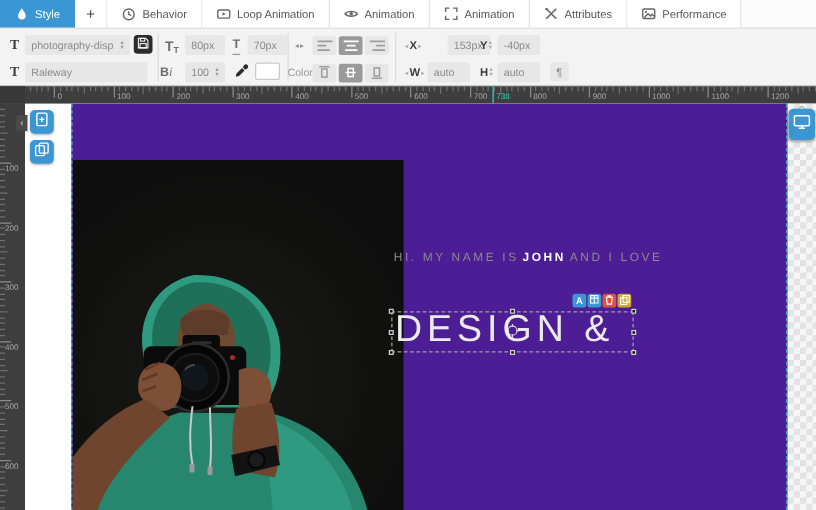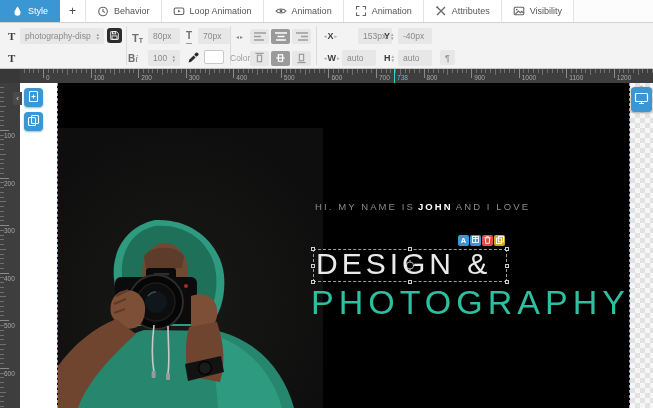--- a/index.html
+++ b/index.html
@@ -59,21 +59,21 @@
   .vtick.mid { width:6px; } .vtick.maj { width:9px; background:#8a8a8a; }
   .vlab { position:absolute; left:4px; font-size:6.5px; color:#a8a8a8; }
   .corner { position:absolute; top:69px; left:0; width:20px; height:14px; background:#383838; }
 
   
   .canvas { position:absolute; top:83px; left:20px; right:0; bottom:0; background:#fff; }
   .checker { position:absolute; right:0; top:0; bottom:0; width:23px; background-color:#f6f6f6;
     background-image:linear-gradient(45deg,#e2e2e2 25%,transparent 25%,transparent 75%,#e2e2e2 75%),
                      linear-gradient(45deg,#e2e2e2 25%,transparent 25%,transparent 75%,#e2e2e2 75%);
     background-size:10px 10px; background-position:0 0,5px 5px; }
-  .slide { position:absolute; left:37px; top:0; width:573px; bottom:0; background:#000000;
+  .slide { position:absolute; left:37px; top:0; width:573px; bottom:0; background:#4c1d95;
            border-left:1px dashed #3ed2cb; border-right:1px dashed #3ed2cb; }
   .photo { position:absolute; left:0; bottom:0; width:265px; height:280px; }
 
   .intro { position:absolute; left:257px; top:118px; font-size:9.5px; letter-spacing:2.1px;
            color:#8a8a8a; white-space:nowrap; }
   .intro b { color:#fff; font-weight:bold; margin:0 3px; }
 
   .sel-tools { position:absolute; left:400px; top:152px; display:flex; gap:1px; }
   .sel-tool { width:11px; height:11px; border-radius:2px; display:flex; align-items:center;
               justify-content:center; color:#fff; font-size:7.5px; font-weight:bold; }
@@ -171,21 +171,21 @@
       <span>Attributes</span>
     </div>
     <div class="tab">
       <span class="ic">
         <svg width="12" height="12" viewBox="0 0 12 12" fill="none" stroke="#666" stroke-width="1.1">
             <rect x="1.2" y="2.2" width="9.6" height="7.6" rx="1"></rect>
             <circle cx="3.8" cy="4.6" r="0.9" fill="#666" stroke="none"></circle>
             <path d="M2.5 9 L5.5 6 L7.3 7.8 L8.7 6.4 L10.5 8.2"></path>
           </svg>
       </span>
-      <span>Visibility</span>
+      <span>Performance</span>
     </div>
   </div>
 
   <div class="toolbar">
     <div class="divider" style="left:126px"></div>
     <div class="divider" style="left:230px"></div>
     <div class="divider" style="left:316px"></div>
 
     <div class="tb row2" style="left:8px">
       <span class="tlabel">T</span>
@@ -253,20 +253,23 @@
           <span>▴</span>
           <span>▾</span>
         </span>
     </div>
     <div class="tb row2 field" style="left:398px;width:34px">
       <span>-40px</span>
     </div>
 
     <div class="tb row3" style="left:8px">
       <span class="tlabel">T</span>
+    </div>
+    <div class="tb row3 field" style="left:20px;width:98px">
+      <span>Raleway</span>
     </div>
     <div class="tb row3 bi" style="left:128px">
       <span>B</span>
         <span class="it">i</span>
     </div>
     <div class="tb row3 field" style="left:148px;width:32px">
       <span>100</span>
       <span class="stepcol">
         <span>▴</span>
           <span>▾</span>
@@ -654,21 +657,20 @@
         <span class="handle h-bm"></span>
         <span class="handle h-br"></span>
         <span class="origin">
           <svg width="11" height="11" viewBox="0 0 11 11" stroke="#fff" stroke-width="0.9" fill="none">
               <circle cx="5.5" cy="5.5" r="3.6"></circle>
               <path d="M5.5 0 V2.6 M5.5 8.4 V11 M0 5.5 H2.6 M8.4 5.5 H11"></path>
             </svg>
         </span>
       </div>
 
-      <div class="heading2">PHOTOGRAPHY</div>
 
     </div>
   </div>
 
   <div class="collapse">
     <span>‹</span>
   </div>
   <div class="fab fab1">
     <span>
       <svg width="13" height="13" viewBox="0 0 13 13" stroke="#fff" stroke-width="1.1" fill="none">

